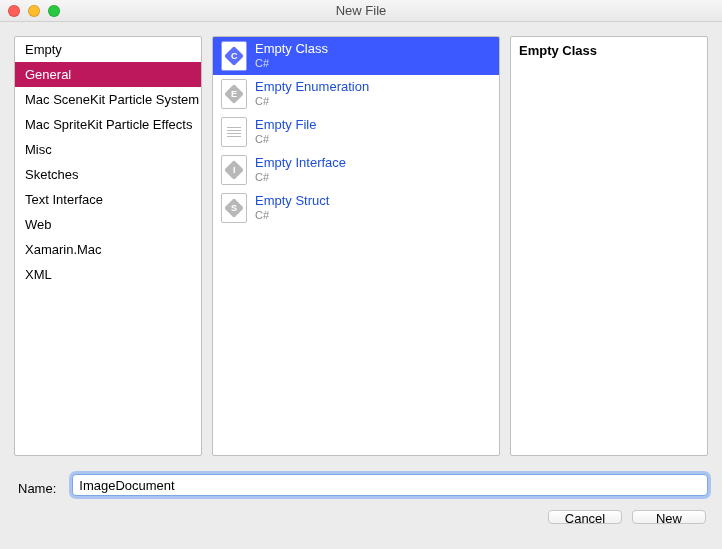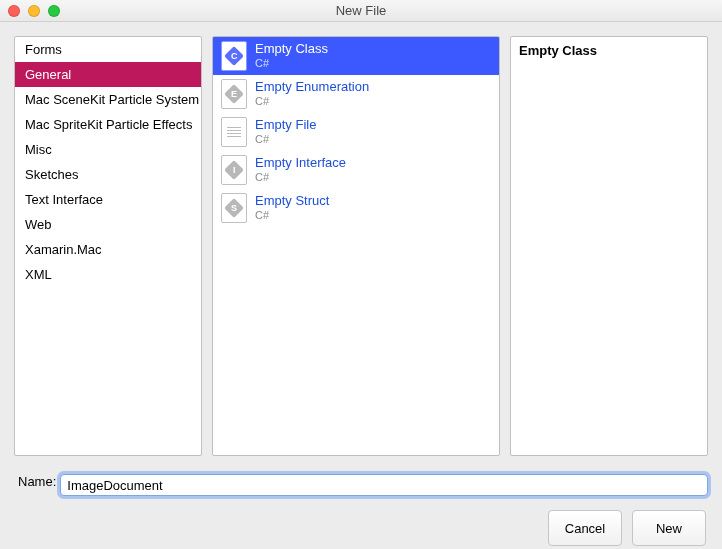--- a/index.html
+++ b/index.html
@@ -113,22 +113,22 @@
     font-size:9px;
     font-weight:bold;
   }
   .tmpl-text { display:flex; flex-direction:column; line-height:1.15; }
   .tmpl-name { font-size: 13px; color: #1d4ed8; }
   .tmpl-sub { font-size: 11px; color: #8a8a8a; }
   .details-title { font-weight: bold; font-size: 13px; margin-bottom: 4px; }
   .details-desc { font-size: 13px; color: #333; }
   .name-row {
     display:flex;
-    align-items:flex-start;
-    gap:4px;
+    align-items:flex-end;
+    gap:16px;
     margin-top: 18px;
   }
   .name-label { font-size: 13px; padding-left: 4px; }
   .name-input {
     flex:1;
     height: 22px;
     border: 1px solid #bdbdbd;
     border-radius: 4px;
     padding: 2px 6px;
     font-size: 13px;
@@ -138,21 +138,21 @@
   }
   .button-row {
     display:flex;
     justify-content:flex-end;
     gap: 10px;
     margin-top: 14px;
     padding-right: 2px;
   }
   .btn {
     min-width: 74px;
-    height: 36px;
+    height: 14px;
     font-size: 13px;
     border: 1px solid #c6c6c6;
     border-radius: 4px;
     background: linear-gradient(to bottom,#ffffff,#f1f1f1);
     cursor: default;
     padding: 0 12px;
   }
   
   .file-lines {
     width: 14px; height: 16px; display:flex; flex-direction:column; gap:2px; justify-content:center;
@@ -169,21 +169,21 @@
     <div class="tl green"></div>
   </div>
   <div class="titlebar-title">New File</div>
 </div>
 
 <div class="content">
   <div class="panels">
 
     <div class="panel categories">
       <ul class="cat-list" id="cat-list">
-          <li class="cat-item">Forms</li>
+          <li class="cat-item">Empty</li>
           <li class="cat-item selected">General</li>
           <li class="cat-item">Mac SceneKit Particle System</li>
           <li class="cat-item">Mac SpriteKit Particle Effects</li>
           <li class="cat-item">Misc</li>
           <li class="cat-item">Sketches</li>
           <li class="cat-item">Text Interface</li>
           <li class="cat-item">Web</li>
           <li class="cat-item">Xamarin.Mac</li>
           <li class="cat-item">XML</li>
         </ul>

